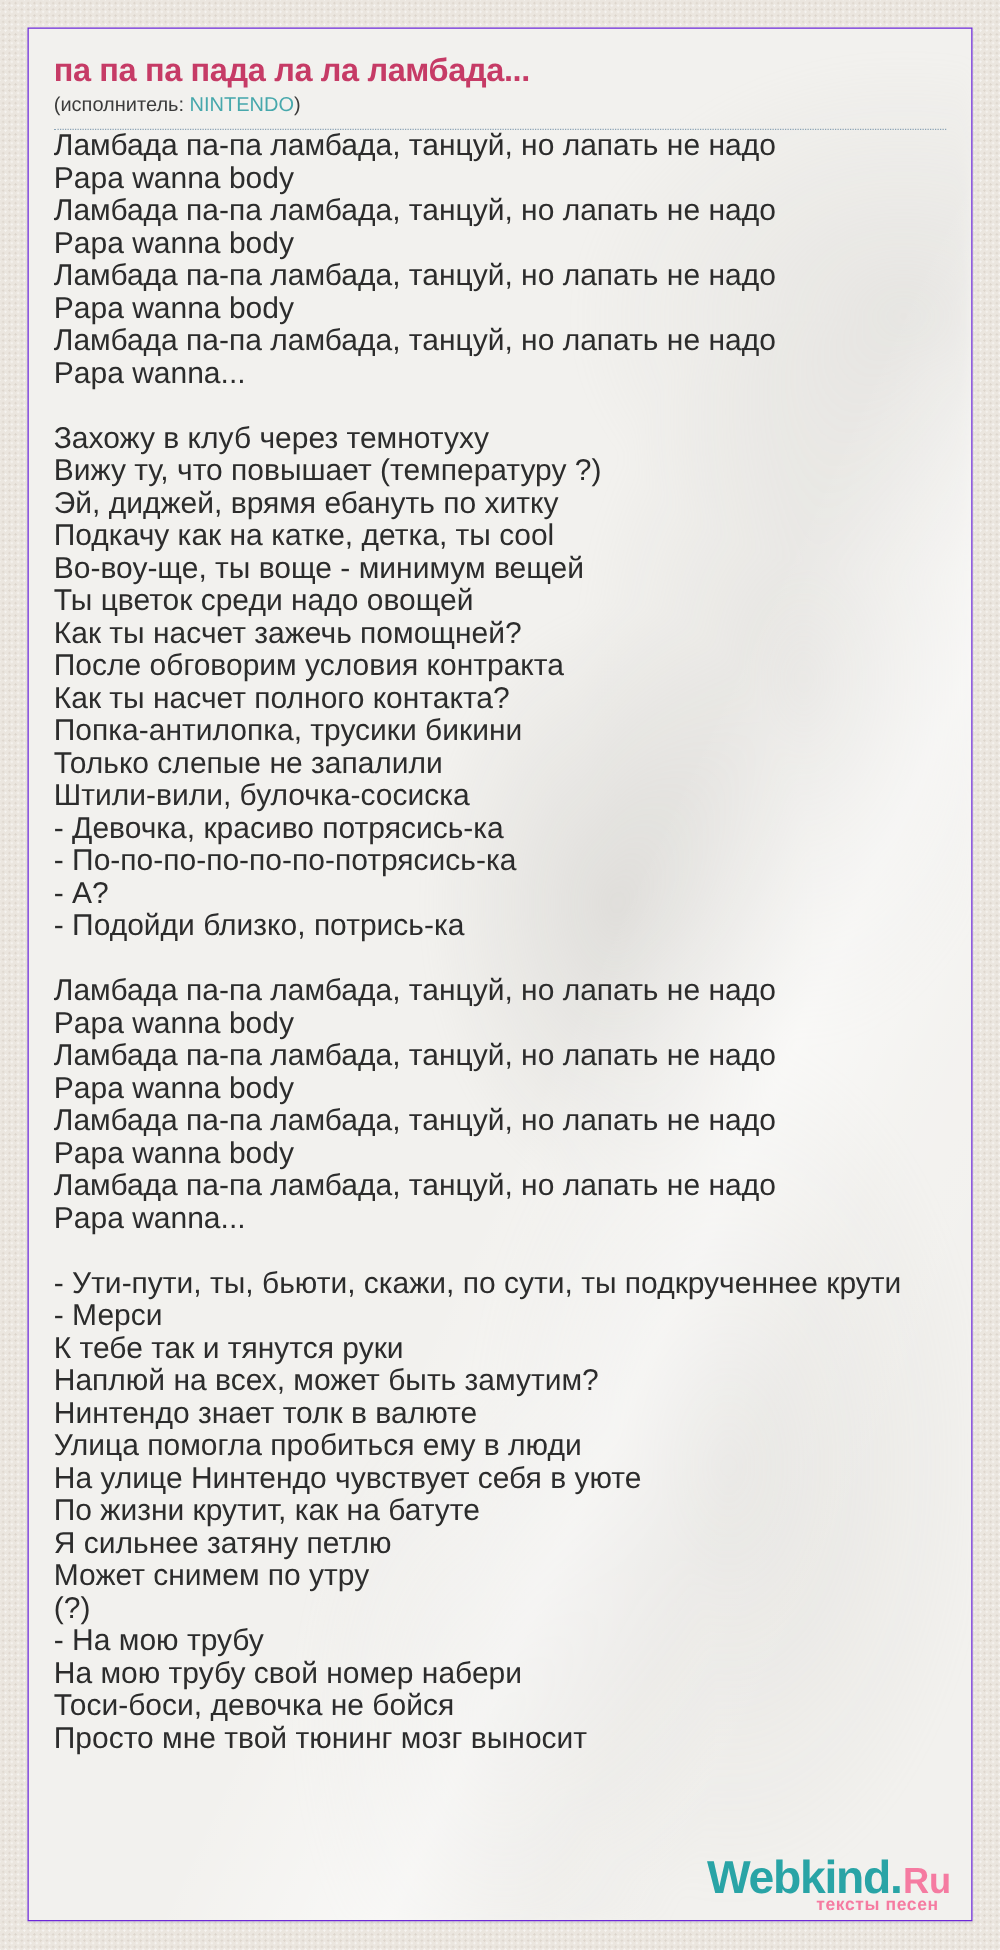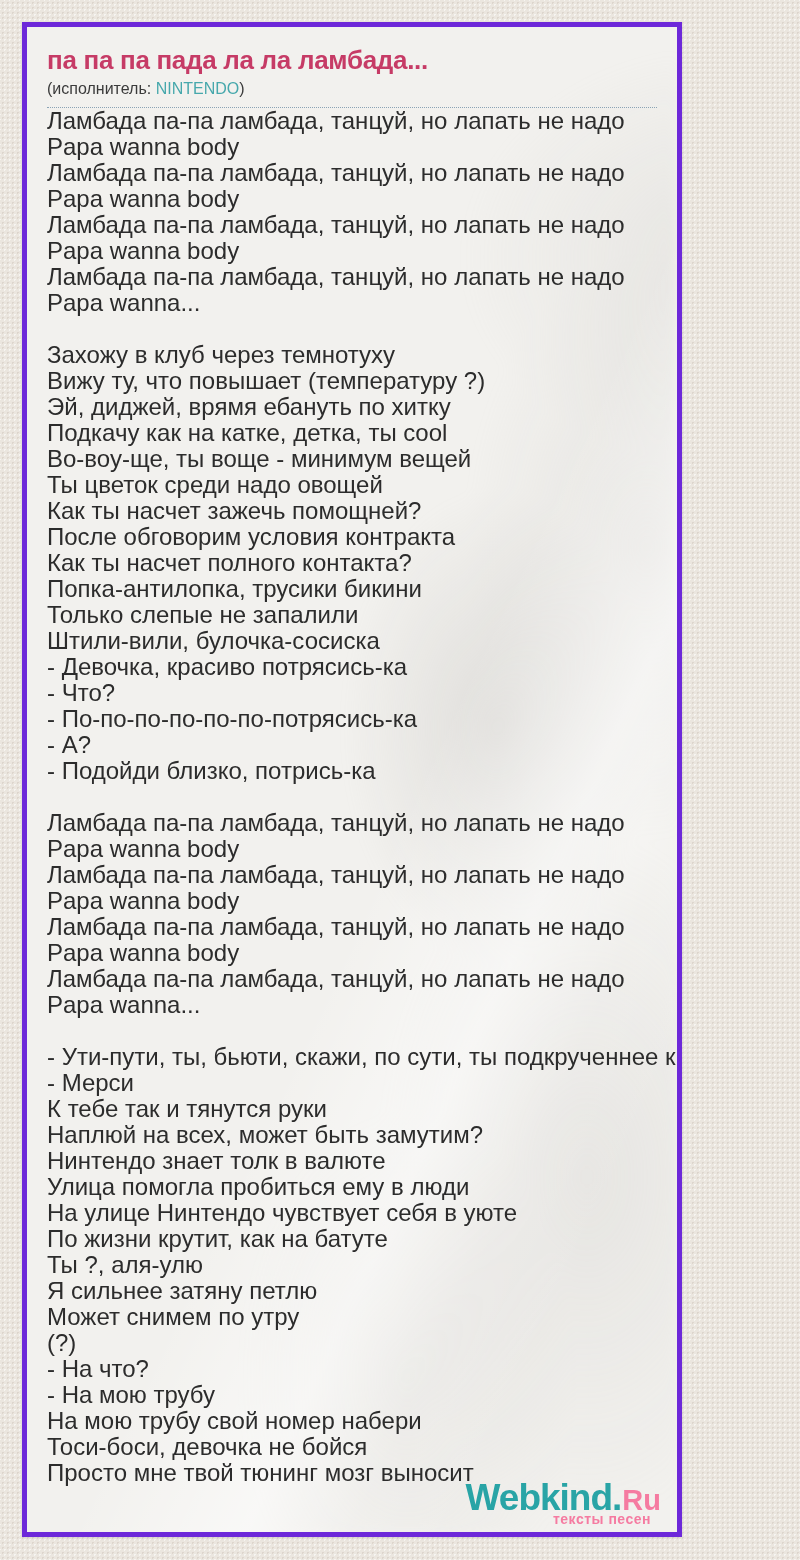--- a/index.html
+++ b/index.html
@@ -17,25 +17,25 @@
       radial-gradient(rgba(210,200,190,0.55) 1px, rgba(0,0,0,0) 1px),
       radial-gradient(rgba(255,255,255,0.55) 1px, rgba(0,0,0,0) 1px);
     background-size: 5px 5px, 5px 5px;
     background-position: 0 0, 2px 2px;
   }
 
   .card {
     position: absolute;
     left: 22px;
     top: 22px;
-    width: 660px;
+    width: 756px;
     height: 1515px;
     box-sizing: border-box;
     background: #f2f1ee;
-    border: 5px solid #6d28d9;
+    border: 1px solid #6d28d9;
     box-shadow: 0 1px 3px rgba(0,0,0,0.08);
     overflow: hidden;
   }
 
   
   .card .bg-photo {
     position: absolute;
     inset: 0;
     pointer-events: none;
     background:
@@ -159,21 +159,20 @@
           <div class="lyric-line">Подкачу как на катке, детка, ты cool</div>
           <div class="lyric-line">Во-воу-ще, ты воще - минимум вещей</div>
           <div class="lyric-line">Ты цветок среди надо овощей</div>
           <div class="lyric-line">Как ты насчет зажечь помощней?</div>
           <div class="lyric-line">После обговорим условия контракта</div>
           <div class="lyric-line">Как ты насчет полного контакта?</div>
           <div class="lyric-line">Попка-антилопка, трусики бикини</div>
           <div class="lyric-line">Только слепые не запалили</div>
           <div class="lyric-line">Штили-вили, булочка-сосиска</div>
           <div class="lyric-line">- Девочка, красиво потрясись-ка</div>
-          <div class="lyric-line">- Что?</div>
           <div class="lyric-line">- По-по-по-по-по-по-потрясись-ка</div>
           <div class="lyric-line">- А?</div>
           <div class="lyric-line">- Подойди близко, потрись-ка</div>
         </div>
         <div class="stanza">
           <div class="lyric-line">Ламбада па-па ламбада, танцуй, но лапать не надо</div>
           <div class="lyric-line">Papa wanna body</div>
           <div class="lyric-line">Ламбада па-па ламбада, танцуй, но лапать не надо</div>
           <div class="lyric-line">Papa wanna body</div>
           <div class="lyric-line">Ламбада па-па ламбада, танцуй, но лапать не надо</div>
@@ -183,25 +182,23 @@
         </div>
         <div class="stanza">
           <div class="lyric-line">- Ути-пути, ты, бьюти, скажи, по сути, ты подкрученнее крути</div>
           <div class="lyric-line">- Мерси</div>
           <div class="lyric-line">К тебе так и тянутся руки</div>
           <div class="lyric-line">Наплюй на всех, может быть замутим?</div>
           <div class="lyric-line">Нинтендо знает толк в валюте</div>
           <div class="lyric-line">Улица помогла пробиться ему в люди</div>
           <div class="lyric-line">На улице Нинтендо чувствует себя в уюте</div>
           <div class="lyric-line">По жизни крутит, как на батуте</div>
-          <div class="lyric-line">Ты ?, аля-улю</div>
           <div class="lyric-line">Я сильнее затяну петлю</div>
           <div class="lyric-line">Может снимем по утру</div>
           <div class="lyric-line">(?)</div>
-          <div class="lyric-line">- На что?</div>
           <div class="lyric-line">- На мою трубу</div>
           <div class="lyric-line">На мою трубу свой номер набери</div>
           <div class="lyric-line">Тоси-боси, девочка не бойся</div>
           <div class="lyric-line">Просто мне твой тюнинг мозг выносит</div>
         </div>
       </div>
   </div>
 
   <div class="logo">
     <div>

